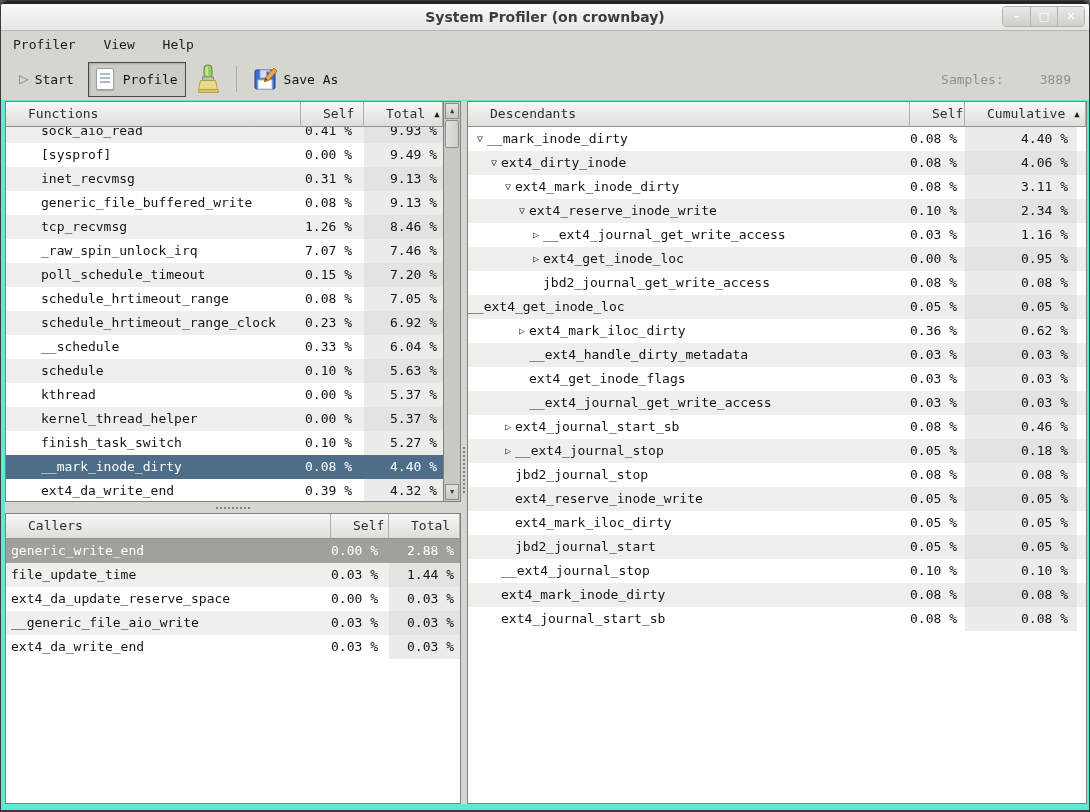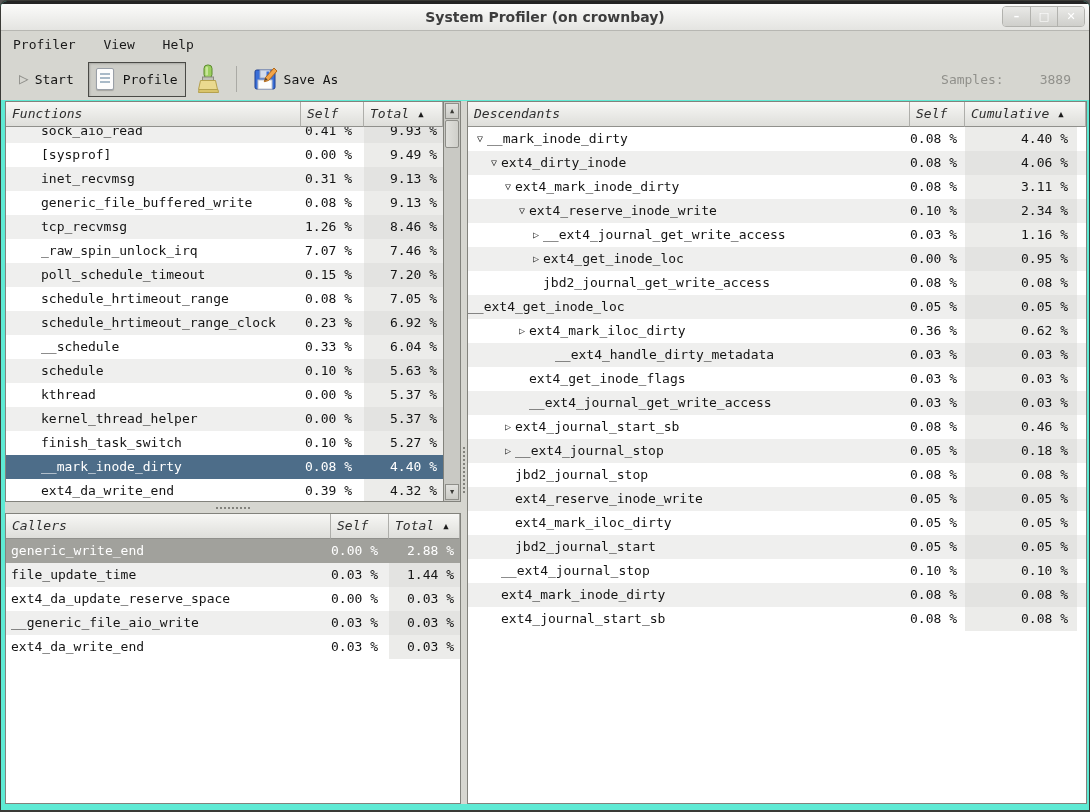--- a/index.html
+++ b/index.html
@@ -34,23 +34,23 @@
   .doclines{position:absolute;left:3px;right:3px;top:4px;bottom:4px;
     background:repeating-linear-gradient(to bottom,#a9bac8 0 1.6px,transparent 1.6px 4.2px);}
   .tsep{width:1px;height:26px;background:#aaaaa5;margin:0 9px;}
   .samples{margin-left:auto;display:flex;gap:36px;color:#90908b;padding-right:8px;}
   
   .pane{position:absolute;background:#fff;border:1px solid #82827c;}
   .pane.functions{left:4px;top:100px;width:456px;height:401px;}
   .pane.callers{left:4px;top:512px;width:456px;height:291px;}
   .pane.descendants{left:466px;top:100px;width:620px;height:703px;}
   .thead{position:absolute;top:0;left:0;right:0;height:25px;z-index:3;}
-  .hcell{position:absolute;top:0;height:25px;line-height:24px;padding-left:6px;
+  .hcell{position:absolute;top:0;height:25px;line-height:24px;padding-left:22px;
     background:linear-gradient(#f7f7f5,#dededa);border-right:1px solid #aeaeaa;border-bottom:1px solid #90908c;
-    color:#2e2e2e;white-space:nowrap;overflow:hidden;cursor:default;font-style:italic;}
+    color:#2e2e2e;white-space:nowrap;overflow:hidden;cursor:default;}
   .sortarrow{font-size:9px;margin-left:9px;color:#1c1c1c;vertical-align:1px;}
   .tbody{position:absolute;top:25px;left:0;right:0;bottom:0;overflow:hidden;background:#fff;}
   .pane.functions .tbody{right:17px;}
   .trow{position:absolute;left:0;right:0;height:24px;cursor:default;}
   .trow.stripe{background:#efefee;}
   .trow.stripe .cell.sorted{background:#e3e3e1;}
   .cell{position:absolute;top:0;height:24px;line-height:24px;white-space:nowrap;overflow:hidden;}
   .cell.num{text-align:right;}
   .cell.sorted{background:#ececea;}
   .trow.sel-blue{background:#4d6d89;}
@@ -337,21 +337,21 @@
           <div class="cell name" style="">__ext4_get_inode_loc</div>
           <div class="cell num self">0.05 %</div>
           <div class="cell num total sorted">0.05 %</div>
         </div>
         <div class="trow" style="top: 192px;">
           <div class="cell name" style="padding-left: 61px;"><span class="expander" style="left: 47px;">▷</span>ext4_mark_iloc_dirty</div>
           <div class="cell num self">0.36 %</div>
           <div class="cell num total sorted">0.62 %</div>
         </div>
         <div class="trow stripe" style="top: 216px;">
-          <div class="cell name" style="padding-left: 87px;">__ext4_handle_dirty_metadata</div>
+          <div class="cell name" style="padding-left: 61px;">__ext4_handle_dirty_metadata</div>
           <div class="cell num self">0.03 %</div>
           <div class="cell num total sorted">0.03 %</div>
         </div>
         <div class="trow" style="top: 240px; padding-left: 40px;">
           <div class="cell name" style="padding-left: 61px;">ext4_get_inode_flags</div>
           <div class="cell num self">0.03 %</div>
           <div class="cell num total sorted">0.03 %</div>
         </div>
         <div class="trow stripe" style="top: 264px;">
           <div class="cell name" style="padding-left: 61px;">__ext4_journal_get_write_access</div>

